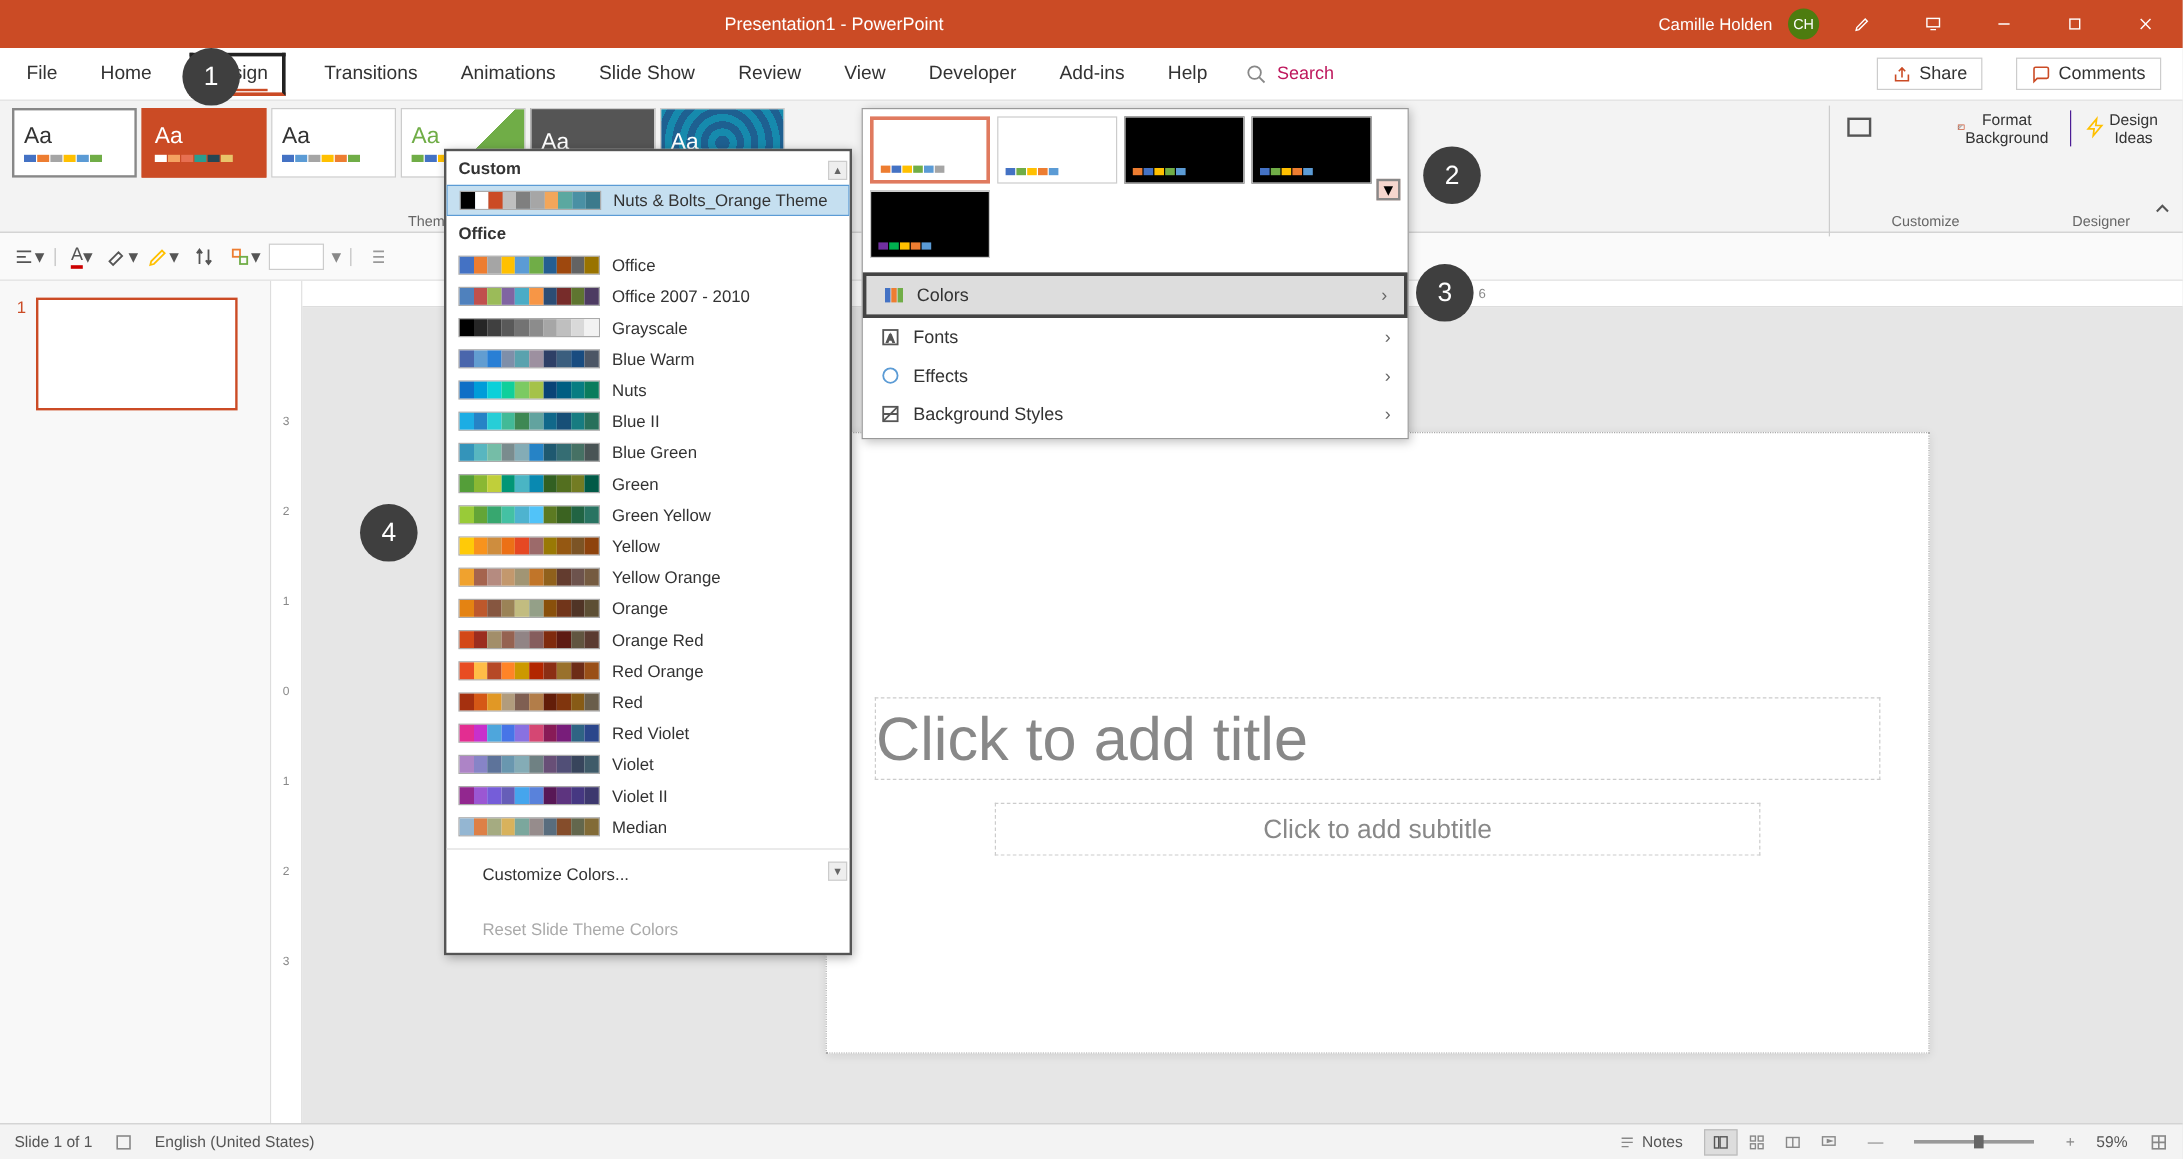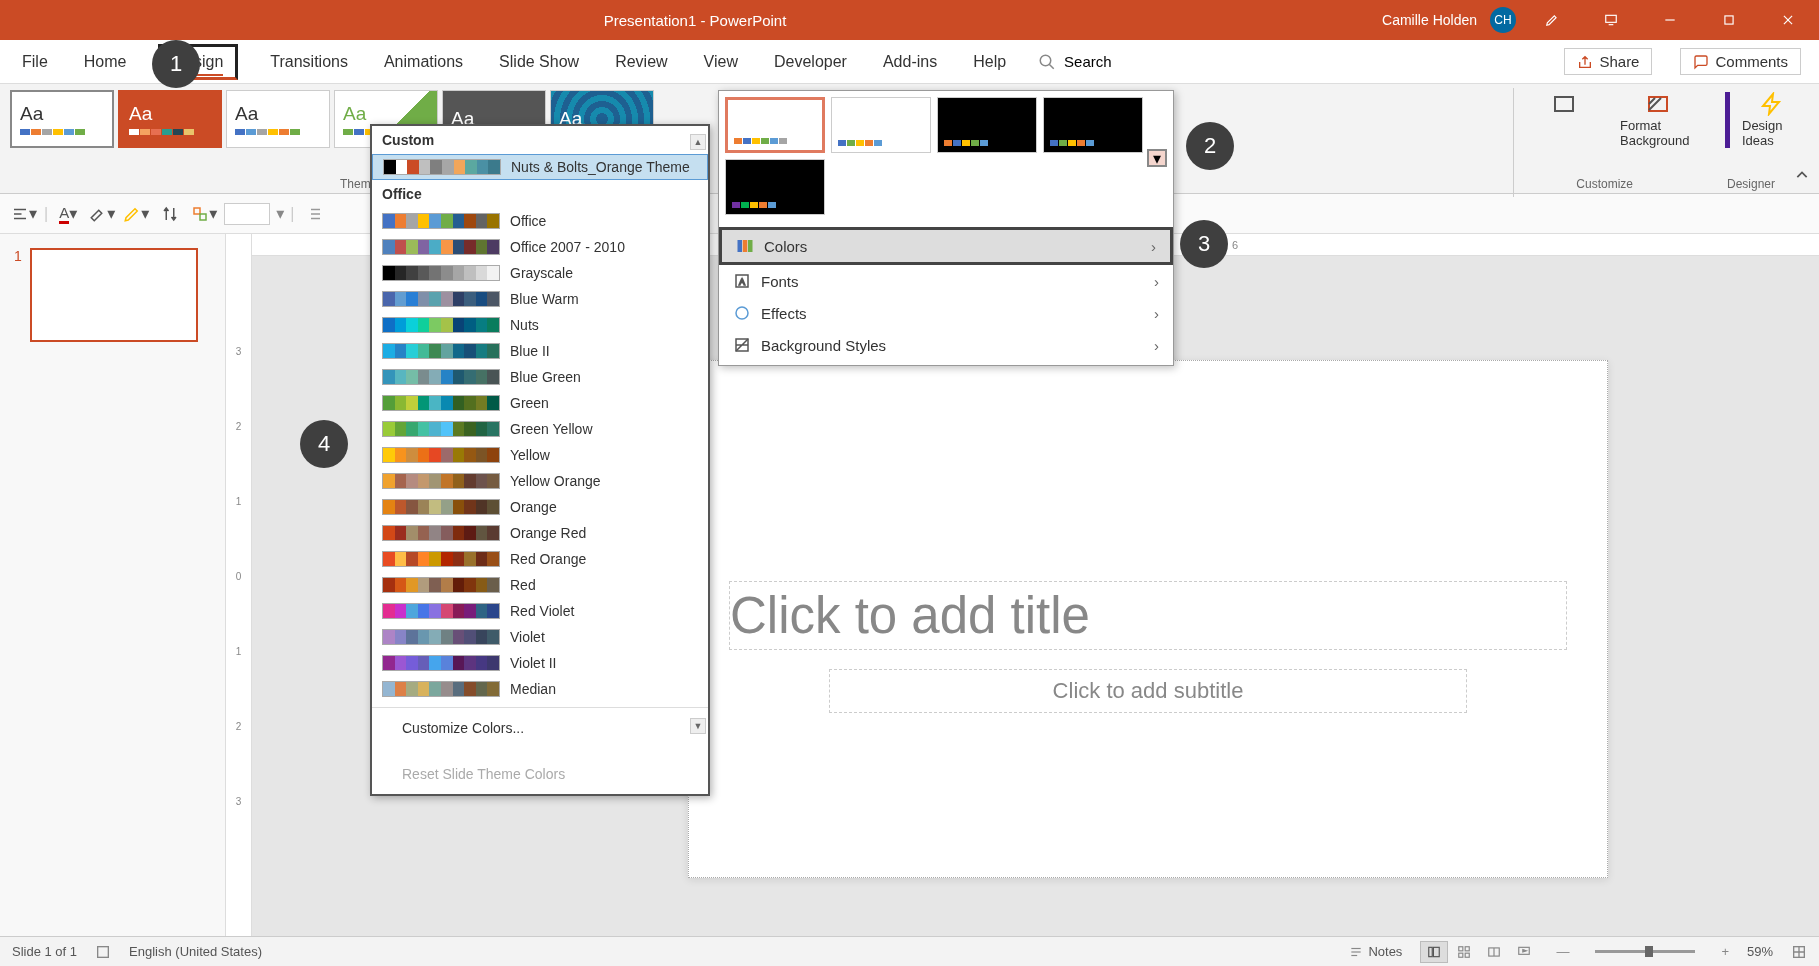--- a/index.html
+++ b/index.html
@@ -2,52 +2,52 @@
 <html><head>
   <meta charset="utf-8">
   <style>
     * { margin: 0; padding: 0; box-sizing: border-box; font-family: 'Segoe UI', Tahoma, sans-serif; }
     body { width: 1819px; height: 966px; background: #e6e6e6; overflow: hidden; position: relative; }
 
     
     .titlebar { display: flex; align-items: center; height: 40px; background: #CB4B25; color: #fff; padding: 0 8px; }
     .titlebar .center { flex: 1; text-align: center; font-size: 15px; }
     .titlebar .right { display: flex; align-items: center; gap: 13px; }
-    .user-badge { background: #0369a1; border-radius: 50%; width: 26px; height: 26px; display: flex; align-items: center; justify-content: center; font-size: 12px; }
+    .user-badge { background: #4d7c0f; border-radius: 50%; width: 26px; height: 26px; display: flex; align-items: center; justify-content: center; font-size: 12px; }
     .win-btn { width: 46px; height: 40px; display: flex; align-items: center; justify-content: center; color: #fff; cursor: pointer; }
     .win-btn svg { width: 14px; height: 14px; }
 
     
     .ribbon-tabs { display: flex; align-items: center; height: 44px; background: #fff; padding: 0 18px; gap: 28px; border-bottom: 1px solid #ddd; }
     .ribbon-tab { font-size: 16px; color: #333; padding: 10px 4px; cursor: pointer; }
     .ribbon-tab.active { border: 3px solid #222; padding: 6px 12px; border-bottom: 3px solid #CB4B25; }
     .ribbon-tab.active span { border-bottom: 2px solid #CB4B25; padding-bottom: 4px; }
     .ribbon-spacer { flex: 1; }
-    .search-area { display: flex; align-items: center; gap: 8px; color: #000000; font-size: 15px; }
+    .search-area { display: flex; align-items: center; gap: 8px; color: #be185d; font-size: 15px; }
     .share-btn, .comments-btn { display: flex; align-items: center; gap: 6px; border: 1px solid #ccc; padding: 4px 12px; font-size: 15px; color: #333; }
     .share-btn svg, .comments-btn svg { width: 16px; height: 16px; }
 
     
     .ribbon-content { height: 110px; background: #f3f3f3; border-bottom: 1px solid #ccc; display: flex; align-items: flex-start; padding: 4px 8px; position: relative; }
     .theme-thumb { width: 104px; height: 58px; border: 1px solid #ccc; background: #fff; margin: 2px; display: flex; flex-direction: column; justify-content: center; padding: 4px 8px; cursor: pointer; position: relative; }
     .theme-thumb.selected { border: 2px solid #888; }
     .theme-thumb.orange { background: #CB4B25; border: 3px solid #CB4B25; }
     .theme-thumb .aa { font-size: 19px; color: #333; }
     .theme-thumb.orange .aa { color: #fff; }
     .theme-thumb .swatches { display: flex; gap: 1px; margin-top: 4px; }
     .theme-thumb .swatches span { width: 10px; height: 6px; }
     .variant-thumb { width: 98px; height: 56px; border: 1px solid #ccc; background: #fff; display: flex; align-items: flex-end; padding: 6px; cursor: pointer; }
     .variant-thumb.selected { border: 3px solid #E07A5F; }
     .variant-thumb.dark { background: #000; }
     .variant-thumb .swatches { display: flex; gap: 1px; }
     .variant-thumb .swatches span { width: 8px; height: 6px; }
     .variant-more { border: 2px solid #888; width: 20px; height: 18px; display: flex; align-items: center; justify-content: center; cursor: pointer; background: #f5d6ce; }
 
     .customize-section { display: flex; gap: 18px; padding-left: 12px; border-left: 1px solid #ccc; margin-left: 8px; height: 100%; align-items: flex-start; padding-top: 4px; }
-    .cust-btn { display: flex; flex-direction: column; align-items: center; font-size: 13px; color: #333; width: 76px; cursor: pointer; }
+    .cust-btn { display: flex; flex-direction: row; align-items: center; font-size: 13px; color: #333; width: 76px; text-align: center; cursor: pointer; }
     .cust-btn svg { width: 28px; height: 24px; margin-bottom: 2px; }
 
     .ribbon-collapse { position: absolute; right: 10px; bottom: 6px; cursor: pointer; }
 
     
     .quick-row { height: 40px; background: #fafafa; border-bottom: 1px solid #ddd; display: flex; align-items: center; padding: 0 10px; gap: 6px; }
     .qa-btn { width: 28px; height: 26px; display: flex; align-items: center; justify-content: center; color: #555; cursor: pointer; }
     .qa-btn svg { width: 18px; height: 18px; }
 
     
@@ -237,21 +237,21 @@
         </svg>
       <span style="visibility:hidden">Slide Size</span>
     </div>
     <div class="cust-btn">
       <svg viewBox="0 0 24 24" fill="none" stroke="#CB4B25" stroke-width="2">
           <rect x="3" y="5" width="18" height="14"></rect>
           <path d="M3 12l6-6M3 18l12-12" stroke="#555"></path>
         </svg>
       <span>Format Background</span>
     </div>
-    <div class="cust-btn" style="border-left:5px solid #4c1d95; padding-left:12px;margin-left:11px;">
+    <div class="cust-btn" style="border-left:1px solid #4c1d95; padding-left:12px;">
       <svg viewBox="0 0 24 24" fill="none" stroke="#ffc000" stroke-width="2">
           <path d="M13 2L3 14h7l-1 8 10-12h-7z"></path>
         </svg>
       <span>Design Ideas</span>
     </div>
   </div>
   <div style="position:absolute; right:186px; bottom:2px; font-size:12px; color:#666;">Customize</div>
   <div style="position:absolute; right:44px; bottom:2px; font-size:12px; color:#666;">Designer</div>
 
   <div class="ribbon-collapse">

